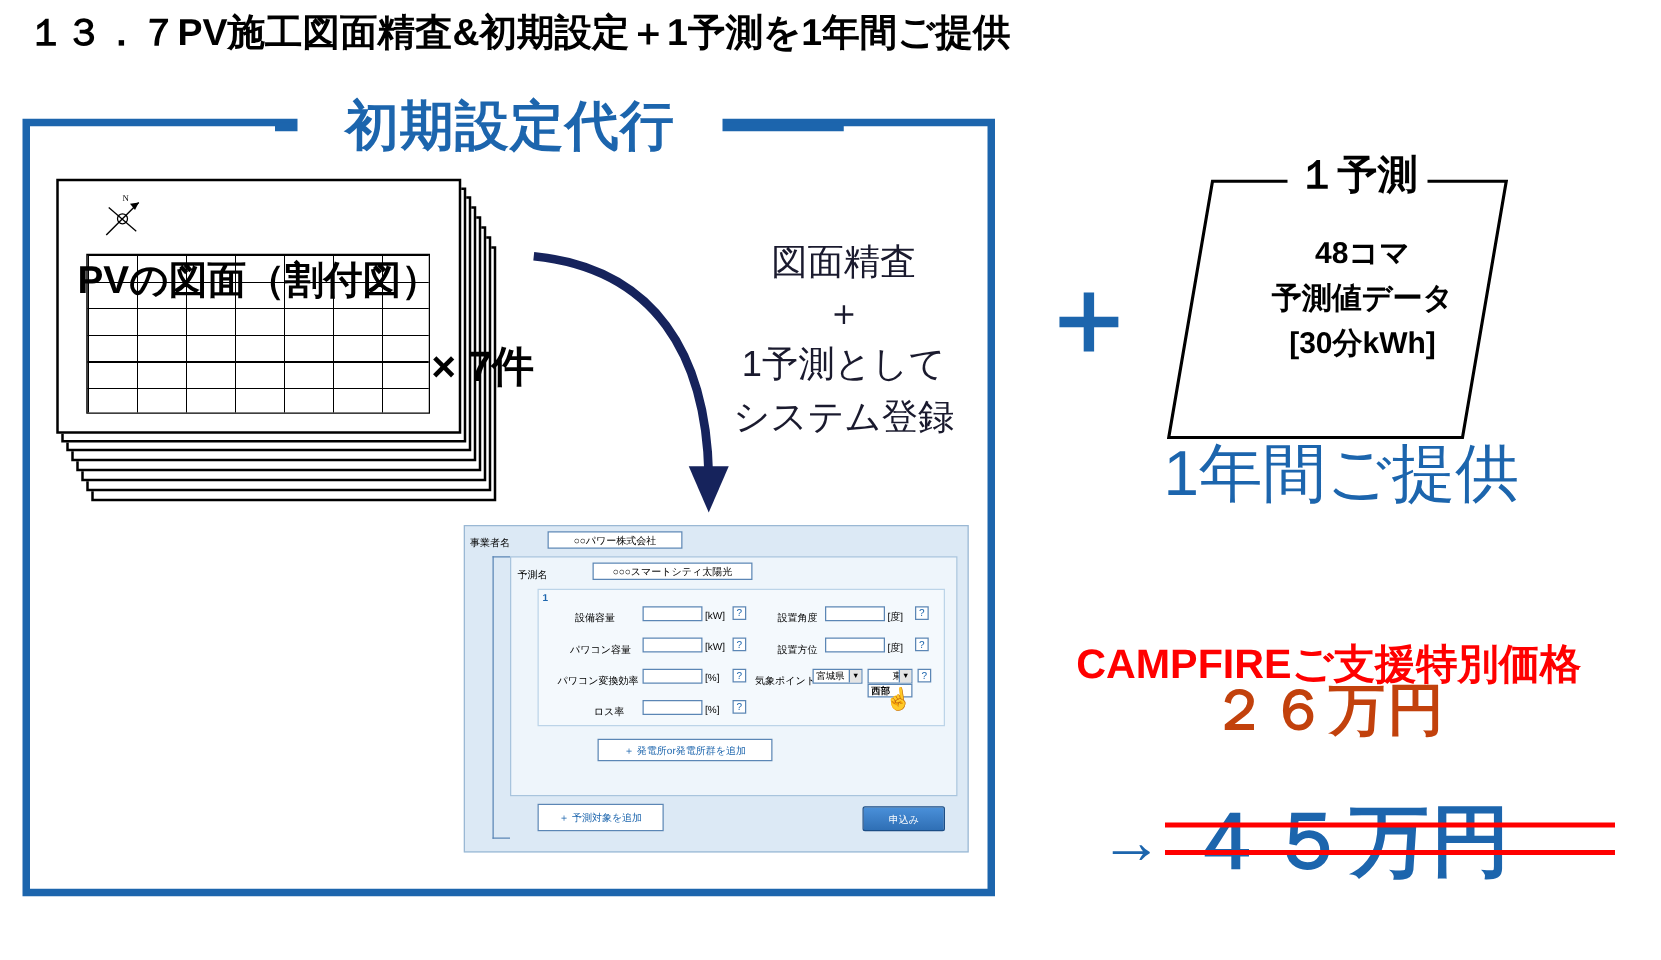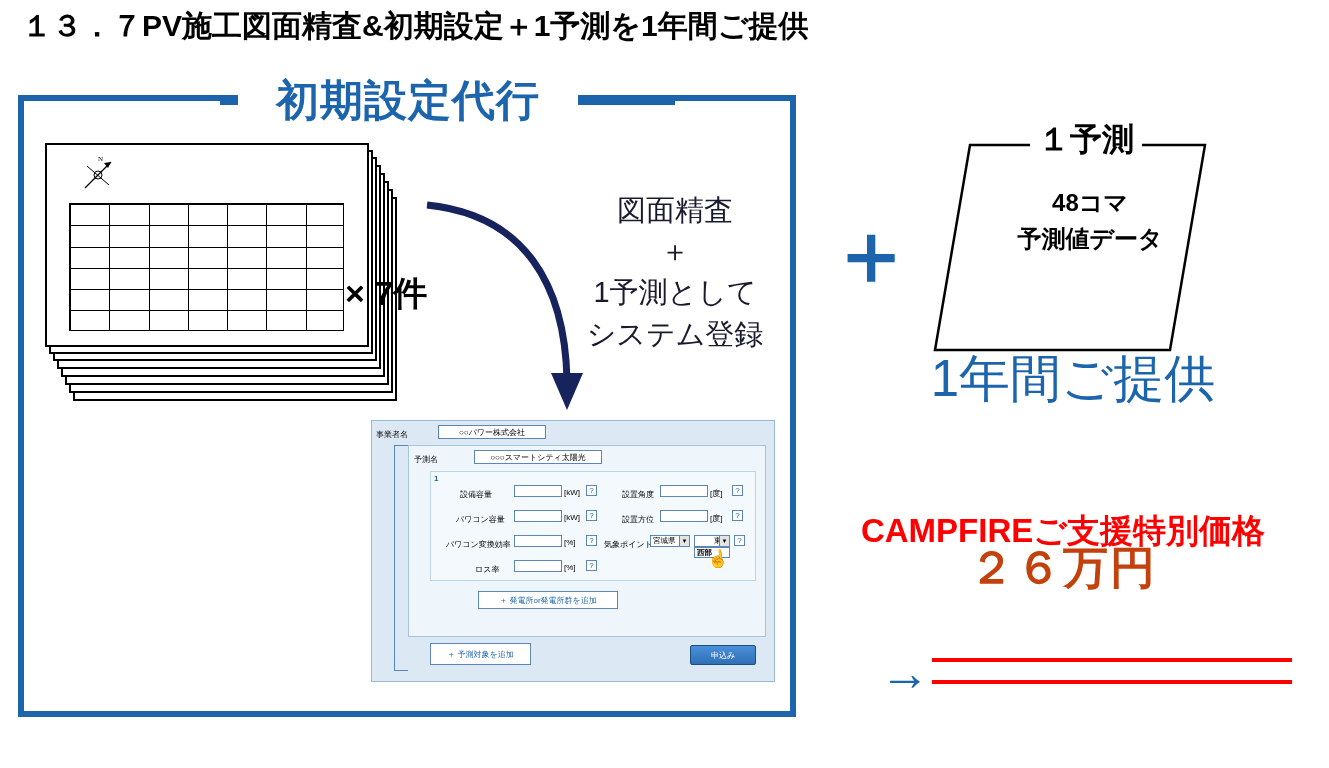--- a/index.html
+++ b/index.html
@@ -397,20 +397,21 @@
   <div class="sheet front">
     <div class="grid-area"></div>
     <svg class="compass" viewBox="0 0 46 46">
       <text x="21" y="9" font-size="7" font-family="Liberation Serif, serif">N</text>
       <line x1="8" y1="36" x2="34" y2="10" stroke="#000" stroke-width="1.2"></line>
       <polygon points="34,10 27,11 31,16" fill="#000"></polygon>
       <line x1="10" y1="14" x2="32" y2="33" stroke="#000" stroke-width="1"></line>
       <circle cx="21" cy="23" r="4" fill="none" stroke="#000" stroke-width="1"></circle>
     </svg>
   </div>
+  <div class="sheet-label">PVの図面（割付図）</div>
   <div class="sheet-count">× 7件</div>
 </div>
 
 <svg class="curve-arrow" viewBox="0 0 200 230">
   <path d="M12 10 C 110 20, 150 90, 152 185" stroke="#16235c" stroke-width="7" fill="none"></path>
   <polygon points="152,215 136,178 168,178" fill="#16235c"></polygon>
 </svg>
 
 <div class="center-text">
   <div>図面精査</div>
@@ -488,22 +489,24 @@
 
 <div class="plus-big">＋</div>
 
 <svg class="para-wrap" viewBox="0 0 280 215">
   <polygon points="40,5 275,5 240,210 5,210" fill="#ffffff" stroke="#000000" stroke-width="2.5"></polygon>
 </svg>
 <div class="para-title">１予測</div>
 <div class="para-text">
   <div>48コマ</div>
   <div>予測値データ</div>
+  <div>[30分kWh]</div>
 </div>
 <div class="para-sub">1年間ご提供</div>
 
 <div class="price-head">CAMPFIREご支援特別価格</div>
 <div class="price-main">２６万円</div>
 <div class="price-old-wrap">
   <div class="price-arrow">→</div>
+  <div class="price-old">４５万円</div>
   <div class="strike s-a"></div>
   <div class="strike s-b"></div>
 </div>
 
 </body></html>

